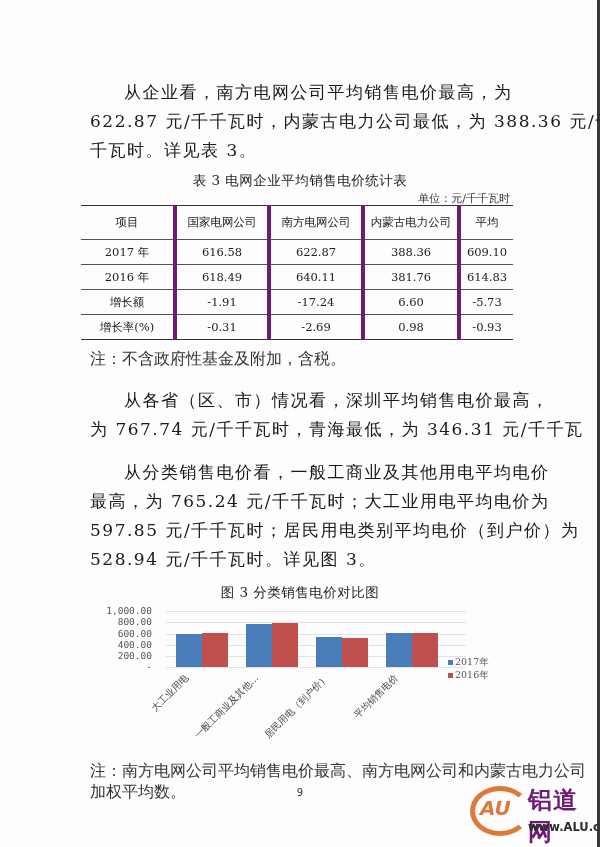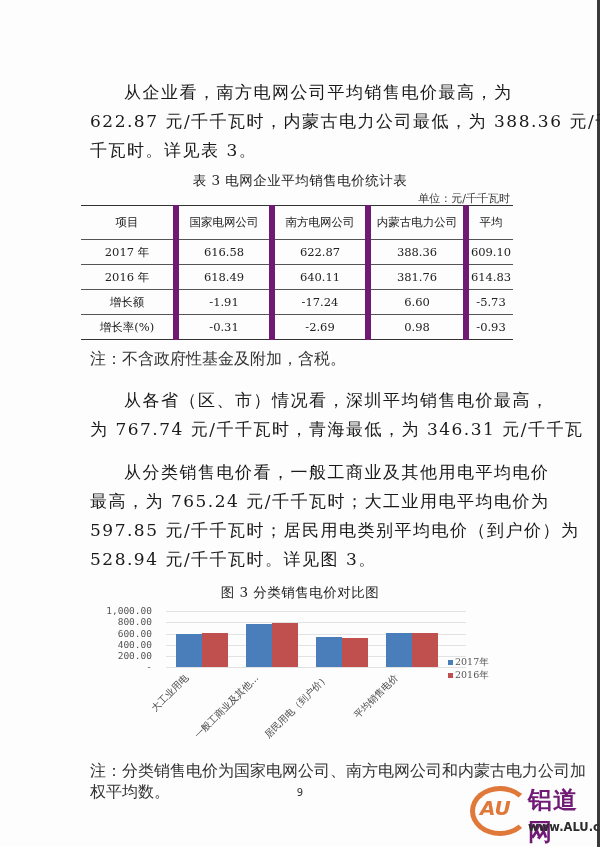--- a/index.html
+++ b/index.html
@@ -5,21 +5,21 @@
   html, body { margin:0; padding:0; }
   body { width:600px; height:847px; background:#fdfdfd; position:relative; overflow:hidden;
          font-family:"DejaVu Serif","Liberation Serif",serif; color:#1a1a1a; }
   .edge { position:absolute; right:0; top:0; width:3px; height:847px; background:#3a3a3a; }
   .para { position:absolute; left:90px; width:420px; font-size:17px; line-height:29px; letter-spacing:1.5px; }
   .para .line { display:block; white-space:nowrap; }
   .indent { padding-left:34px; }
   .caption { position:absolute; left:0; width:600px; text-align:center; font-size:13.5px; font-weight:normal; letter-spacing:0.5px; color:#222; }
   .unit { position:absolute; right:90px; top:191px; font-size:11px; color:#333; }
   table.t3 { position:absolute; left:81px; top:205px; width:432px; border-collapse:collapse; font-size:11.5px; color:#222; }
-  table.t3 td { height:24px; text-align:center; border-bottom:1px solid #555; border-left:6px solid #701a75; padding:0; }
+  table.t3 td { height:24px; text-align:center; border-bottom:1px solid #555; border-left:4px solid #701a75; padding:0; }
   table.t3 tr:first-child td { height:33px; border-top:1.5px solid #333;text-align:center; }
   table.t3 td:first-child { border-left:none; }
   table.t3 tr:last-child td { border-bottom:1.5px solid #333; }
   .note { position:absolute; left:90px; font-size:16px; color:#333; }
   .chart { position:absolute; left:80px; top:600px; width:440px; height:150px; font-family:"DejaVu Sans Mono","Liberation Mono",monospace; }
   .ytick { position:absolute; left:0; width:72px; text-align:right; font-size:9.5px; color:#555; }
   .grid { position:absolute; left:86px; width:300px; height:1px; background:#e2e2e2; }
   .bar { position:absolute; }
   .xlab { position:absolute; font-family:"DejaVu Serif","Liberation Serif",serif; font-size:9.5px; color:#444; white-space:nowrap; transform-origin:right top; transform:rotate(-45deg); }
   .legend { position:absolute; left:368px; font-family:"DejaVu Serif","Liberation Serif",serif; font-size:9.5px; color:#555; }
@@ -133,21 +133,21 @@
   <div class="xlab" style="right:128px; top:72px;">平均销售电价</div>
 
   <div class="legend" style="top:56px;">
     <span class="sw" style="background:#4a7ebb"></span><span>2017年</span>
   </div>
   <div class="legend" style="top:69px;">
     <span class="sw" style="background:#c0504d"></span><span>2016年</span>
   </div>
 </div>
 
-<div class="note" style="top:761px;">注：分类销售电价为国家电网公司、南方电网公司和内蒙古电力公司加权平均数。</div>
+<div class="note" style="top:761px;">注：南方电网公司平均销售电价最高、南方电网公司和内蒙古电力公司加权平均数。</div>
 
 <div class="pagenum">9</div>
 
 <div class="logo">
   <div class="ring"></div>
   <div class="au">AU</div>
   <div class="cn">铝道网</div>
   <div class="url">www.ALU.cn</div>
 </div>
 

